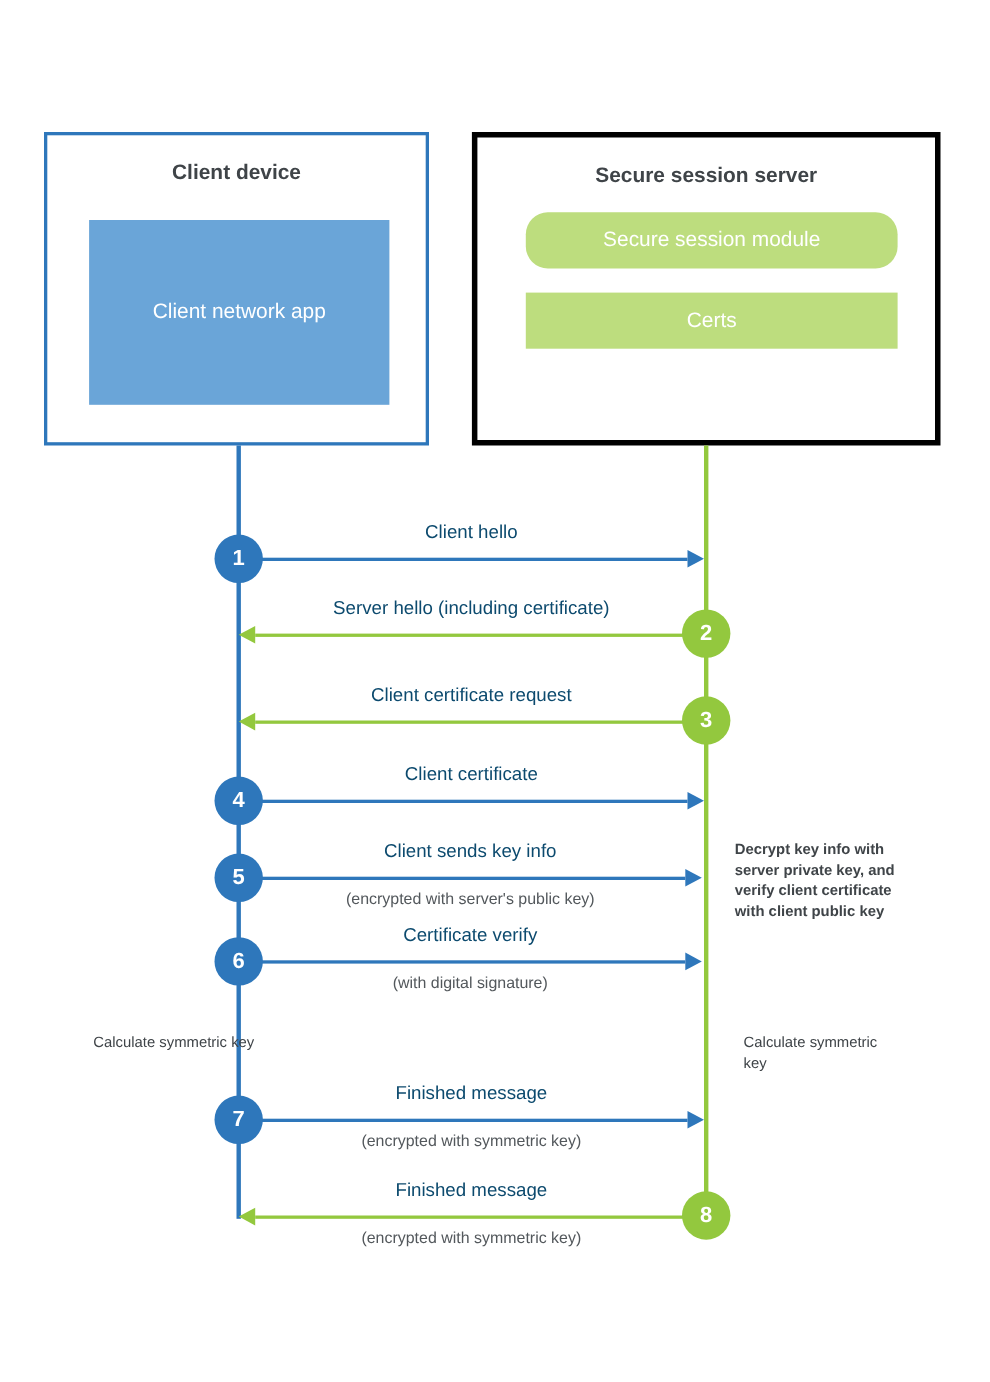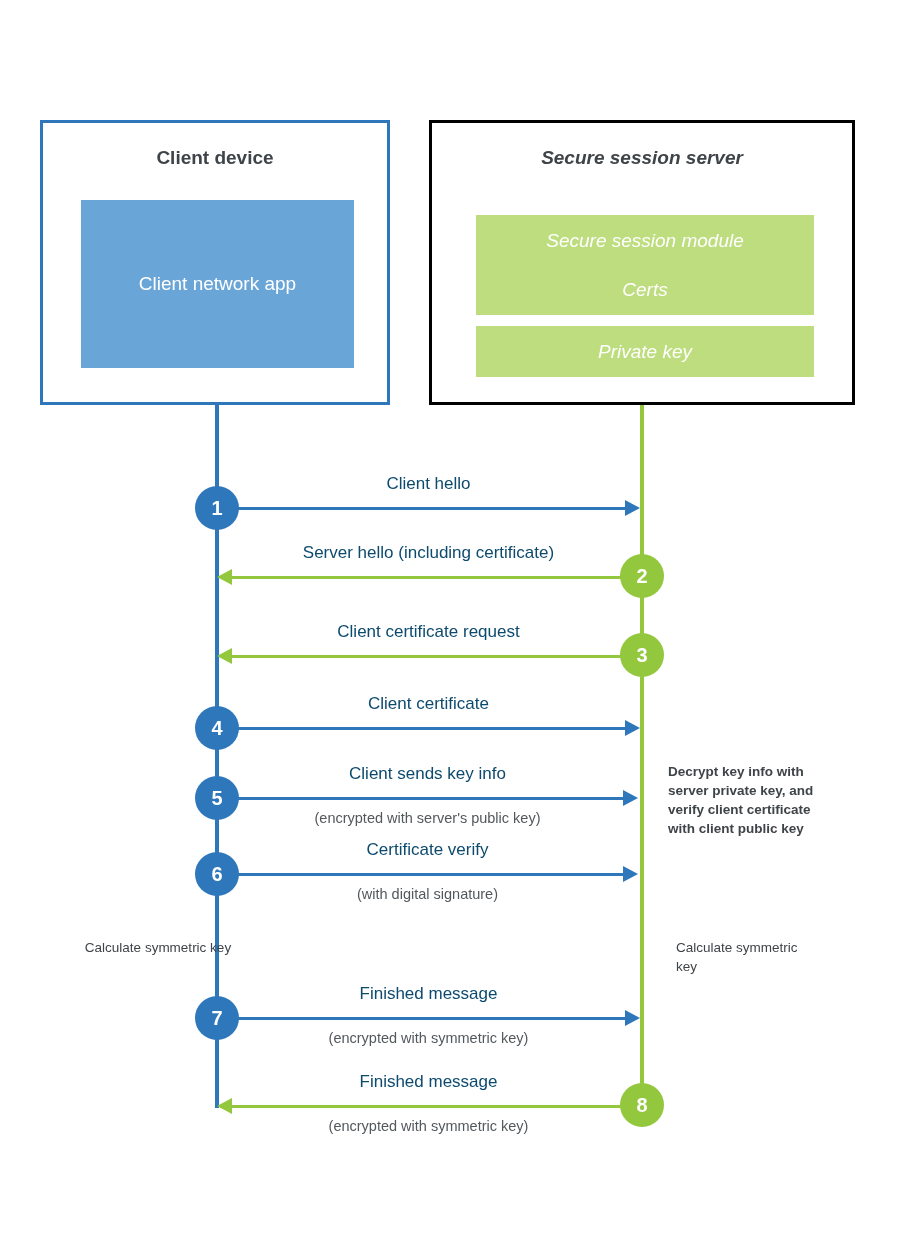--- a/index.html
+++ b/index.html
@@ -19,41 +19,41 @@
     position:absolute;left:36px;top:27px;
     font-size:26px;font-weight:400;color:#8b8f93;
     letter-spacing:.2px;white-space:nowrap;
   }
 
   
   .node-box{
     position:absolute;background:#ffffff;box-sizing:border-box;
   }
   .node-box.client{left:40px;top:120px;width:350px;height:285px;border:3px solid #2e77bb;}
-  .node-box.server{left:429px;top:120px;width:426px;height:285px;border:3px solid #000000;font-style:italic;}
+  .node-box.server{left:429px;top:120px;width:426px;height:285px;border:5px solid #000000;}
 
   .node-title{
     position:absolute;left:0;right:0;top:24px;
     text-align:center;font-size:19px;font-weight:bold;color:#3f4448;
   }
 
   .client-app{
     position:absolute;left:38px;top:77px;width:273px;height:168px;
     background:#6aa5d8;color:#ffffff;
     display:flex;align-items:center;justify-content:center;
     text-align:center;font-size:19px;line-height:1.35;font-weight:400;
   }
 
   .server-bar{
     position:absolute;left:44px;width:338px;height:51px;
     background:#bddd7e;color:#ffffff;
     display:flex;align-items:center;justify-content:center;
     font-size:19px;font-weight:400;
   }
-  .server-bar.b0{top:92px;}
+  .server-bar.b0{top:68px;border-radius:20px;}
   .server-bar.b1{top:141px;}
   .server-bar.b2{top:203px;}
 
   
   .lifeline{position:absolute;width:4px;}
   .lifeline.client{left:215px;top:405px;height:703px;background:#2e77bb;}
   .lifeline.server{left:640px;top:405px;height:702px;background:#93c83e;}
 
   
   .msg{position:absolute;height:0;}
@@ -98,21 +98,20 @@
 
   <div class="node-box client">
     <div class="node-title">Client device</div>
     <div class="client-app">Client network app</div>
   </div>
 
   <div class="node-box server">
     <div class="node-title">Secure session server</div>
     <div class="server-bar b0">Secure session module</div>
     <div class="server-bar b1">Certs</div>
-    <div class="server-bar b2">Private key</div>
   </div>
 
   <div class="lifeline client"></div>
   <div class="lifeline server"></div>
 
   <div class="msg blue" style="left:217px;top:507px;width:423px;">
     <div class="arrow-line" style="left:0;width:408px;"></div>
     <div class="arrow-head right" style="left:408px;"></div>
     <div class="msg-label main">Client hello</div>
   </div>

